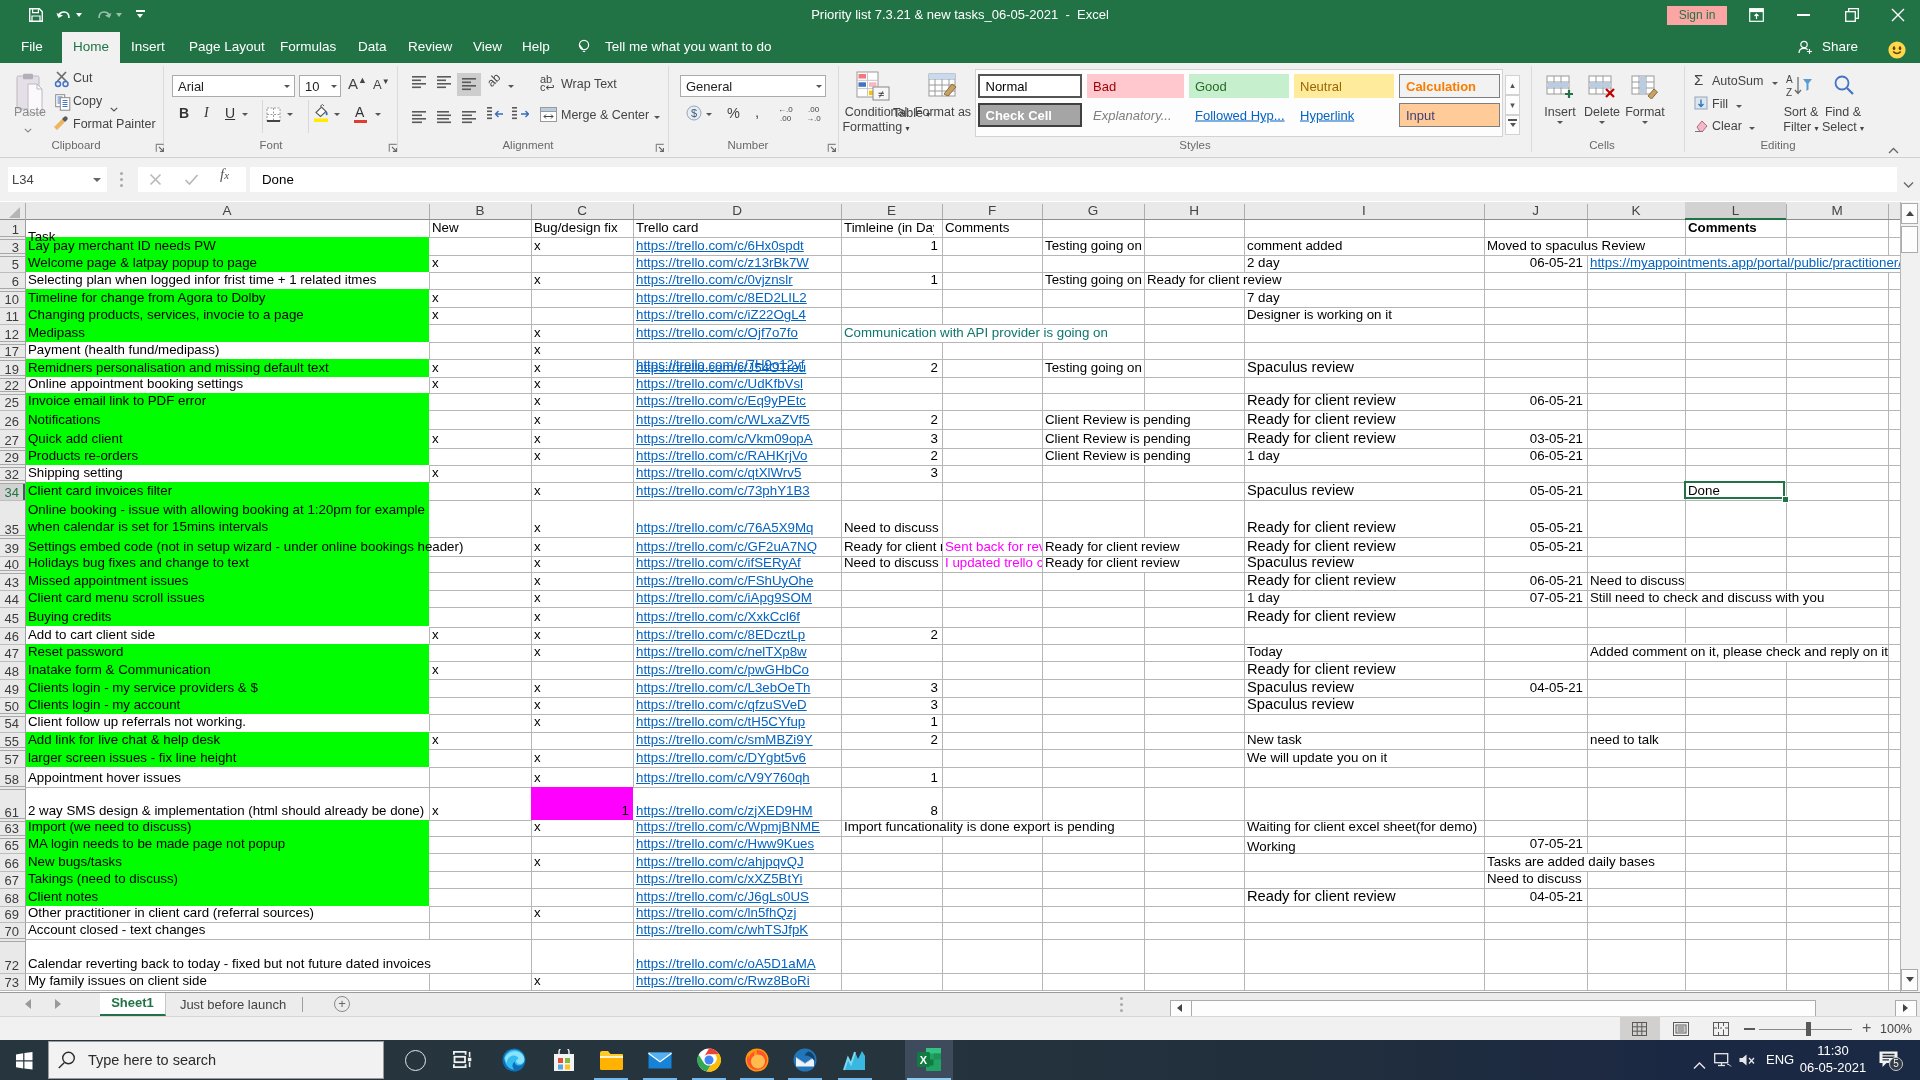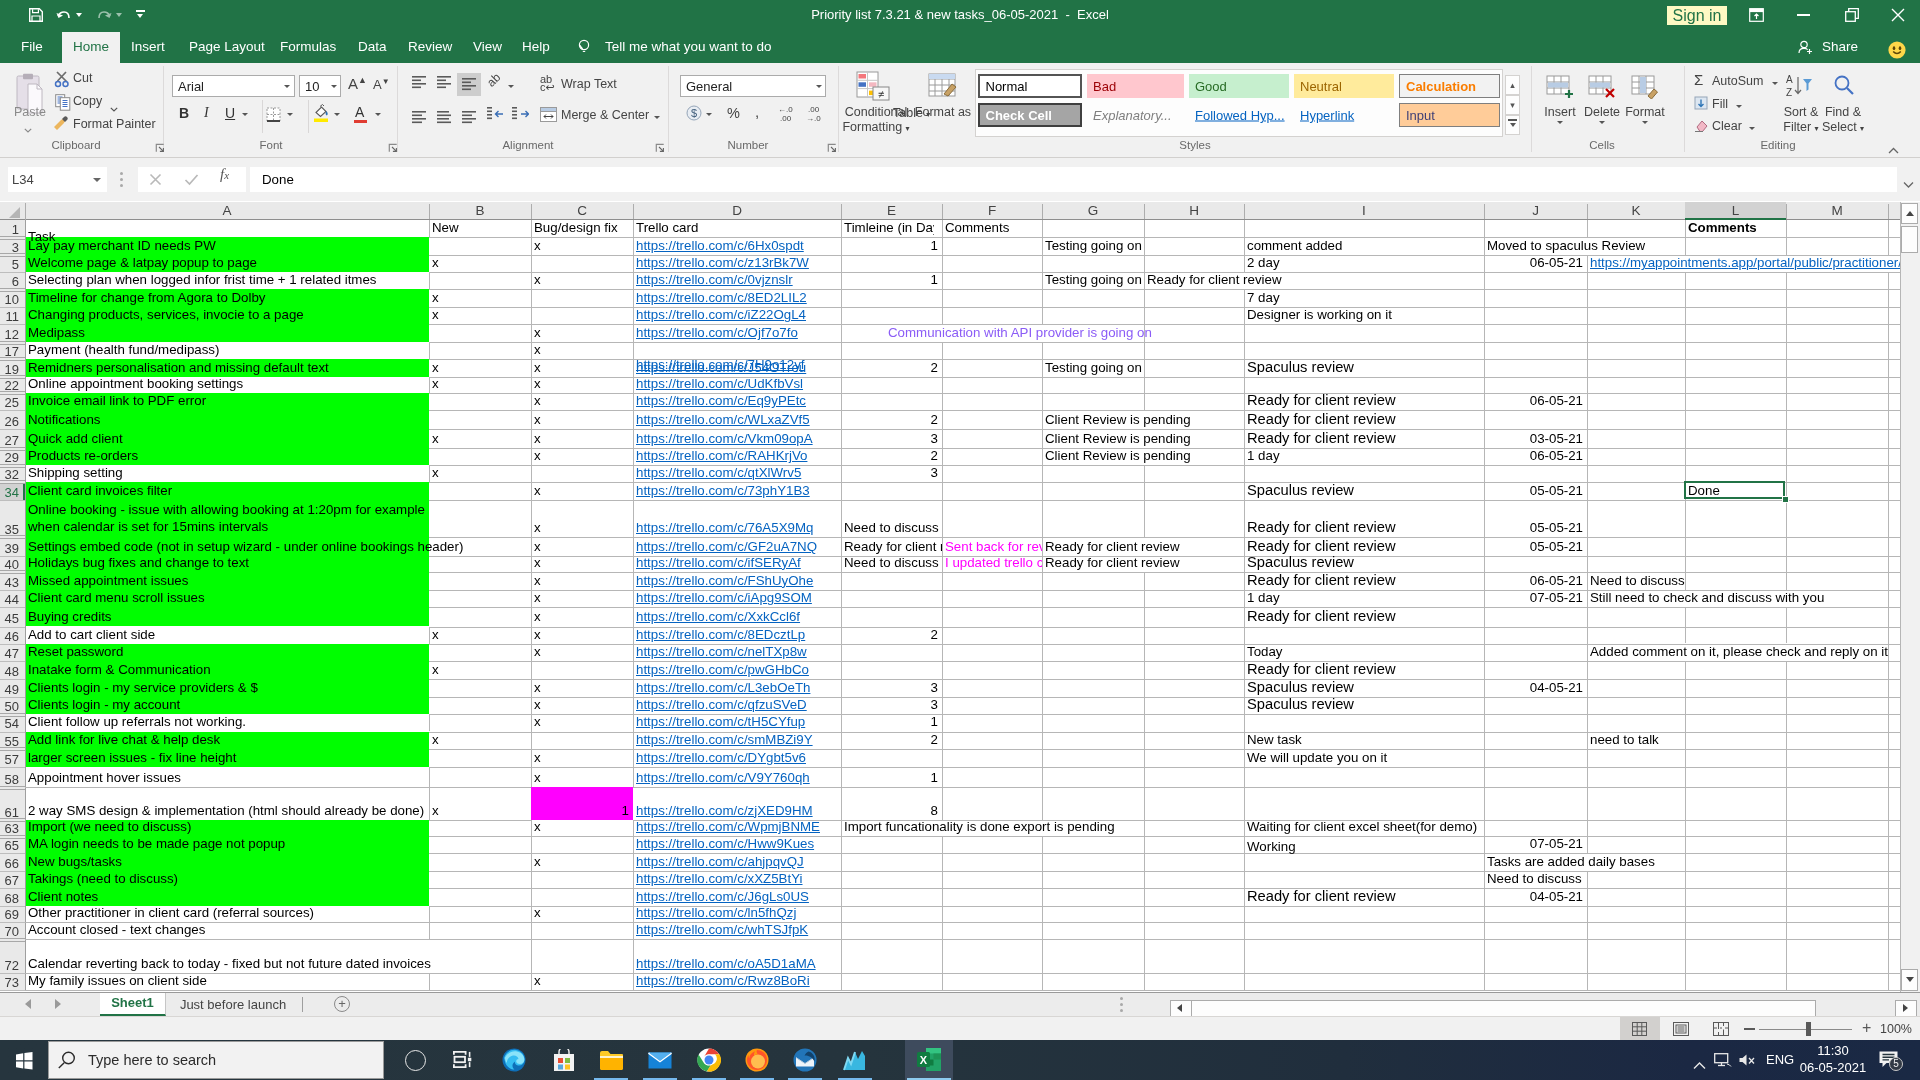--- a/index.html
+++ b/index.html
@@ -16,21 +16,21 @@
       </svg></div>
     <div style="position:absolute;left:76px;top:13px;width:0;height:0;border-left:3.5px solid transparent;border-right:3.5px solid transparent;border-top:4px solid #fff"></div>
     <div style="position:absolute;left:96px;top:9px;opacity:.55"><svg width="16" height="13" viewBox="0 0 16 13" style="">
         <path d="M14 6 Q12 2 8 2 Q3 2 3 8" fill="none" stroke="#fff" stroke-width="1.6"></path>
         <path d="M15.5 3 L13.5 8 L9 5.5 Z" fill="#fff"></path>
       </svg></div>
     <div style="position:absolute;left:116px;top:13px;width:0;height:0;border-left:3.5px solid transparent;border-right:3.5px solid transparent;border-top:4px solid #fff;opacity:.55"></div>
     <div style="position:absolute;left:136px;top:10px;width:9px;height:1.5px;background:#fff"></div>
     <div style="position:absolute;left:137px;top:14px;width:0;height:0;border-left:3.5px solid transparent;border-right:3.5px solid transparent;border-top:4px solid #fff"></div>
     <div style="position:absolute;left:0;top:0;width:1920px;height:30px;text-align:center;color:#fff;font-size:13px;line-height:30px">Priority list 7.3.21 &amp; new tasks_06-05-2021&nbsp;&nbsp;-&nbsp;&nbsp;Excel</div>
-    <div style="position:absolute;left:1667px;top:6px;width:60px;height:19px;background:#fef9c3;color:#217346;font-size:16px;text-align:center;line-height:19px">Sign in</div>
+    <div style="position:absolute;left:1667px;top:6px;width:60px;height:19px;background:#fca5a5;color:#217346;font-size:12px;text-align:center;line-height:19px">Sign in</div>
     <div style="position:absolute;left:1749px;top:8px"><svg width="15" height="14" viewBox="0 0 15 14" style="">
         <rect x="0.7" y="0.7" width="13.6" height="12.6" fill="none" stroke="#fff" stroke-width="1.2"></rect>
         <rect x="0.7" y="0.7" width="13.6" height="3.4" fill="#fff"></rect>
         <path d="M7.5 11 L7.5 6 M5.5 8 L7.5 6 L9.5 8" stroke="#fff" stroke-width="1.2" fill="none"></path>
       </svg></div>
     <div style="position:absolute;left:1797px;top:14px;width:13px;height:1.6px;background:#fff"></div>
     <div style="position:absolute;left:1845px;top:8px"><svg width="14" height="14" viewBox="0 0 14 14" style="">
         <rect x="0.7" y="3.7" width="9.6" height="9.6" fill="none" stroke="#fff" stroke-width="1.3"></rect>
         <path d="M3.7 3.7 V0.7 H13.3 V10.3 H10.4" fill="none" stroke="#fff" stroke-width="1.3"></path>
       </svg></div>
@@ -815,21 +815,21 @@
   </div>
 <div style="position:absolute;left:28px;top:324.40000000000003px;width:397px;height:16.600000000000023px;font-size:13.3px;display:flex;align-items:flex-end;white-space:nowrap;color:#000;">
     <span style="line-height:15px;padding-bottom:1px;">Medipass</span>
   </div>
 <div style="position:absolute;left:534px;top:324.40000000000003px;width:95px;height:16.600000000000023px;font-size:13.3px;display:flex;align-items:flex-end;white-space:nowrap;color:#000;">
     <span style="line-height:15px;padding-bottom:1px;">x</span>
   </div>
 <div style="position:absolute;left:636px;top:324.40000000000003px;width:201px;height:16.600000000000023px;font-size:13.3px;display:flex;align-items:flex-end;white-space:nowrap;color:#0563c1;">
     <span style="line-height:15px;padding-bottom:1px;text-decoration:underline;">https://trello.com/c/Ojf7o7fo</span>
   </div>
-<div style="position:absolute;left:844px;top:324.40000000000003px;width:94px;height:16.600000000000023px;font-size:13.3px;display:flex;align-items:flex-end;white-space:nowrap;color:#8b5cf6;margin-left:44px;">
+<div style="position:absolute;left:844px;top:324.40000000000003px;width:94px;height:16.600000000000023px;font-size:13.3px;display:flex;align-items:flex-end;white-space:nowrap;color:#0f766e;">
     <span style="line-height:15px;padding-bottom:1px;">Communication with API provider is going on</span>
   </div>
 <div style="position:absolute;left:28px;top:342.00000000000006px;width:397px;height:15.899999999999977px;font-size:13.3px;display:flex;align-items:flex-end;white-space:nowrap;color:#000;">
     <span style="line-height:15px;padding-bottom:1px;">Payment (health fund/medipass)</span>
   </div>
 <div style="position:absolute;left:534px;top:342.00000000000006px;width:95px;height:15.899999999999977px;font-size:13.3px;display:flex;align-items:flex-end;white-space:nowrap;color:#000;">
     <span style="line-height:15px;padding-bottom:1px;">x</span>
   </div>
 <div style="position:absolute;left:636px;top:342.00000000000006px;width:201px;height:31px;font-size:13.3px;display:flex;align-items:flex-end;white-space:nowrap;color:#0563c1;">
     <span style="line-height:15px;padding-bottom:1px;text-decoration:underline;">https://trello.com/c/7H9o12yf</span>

